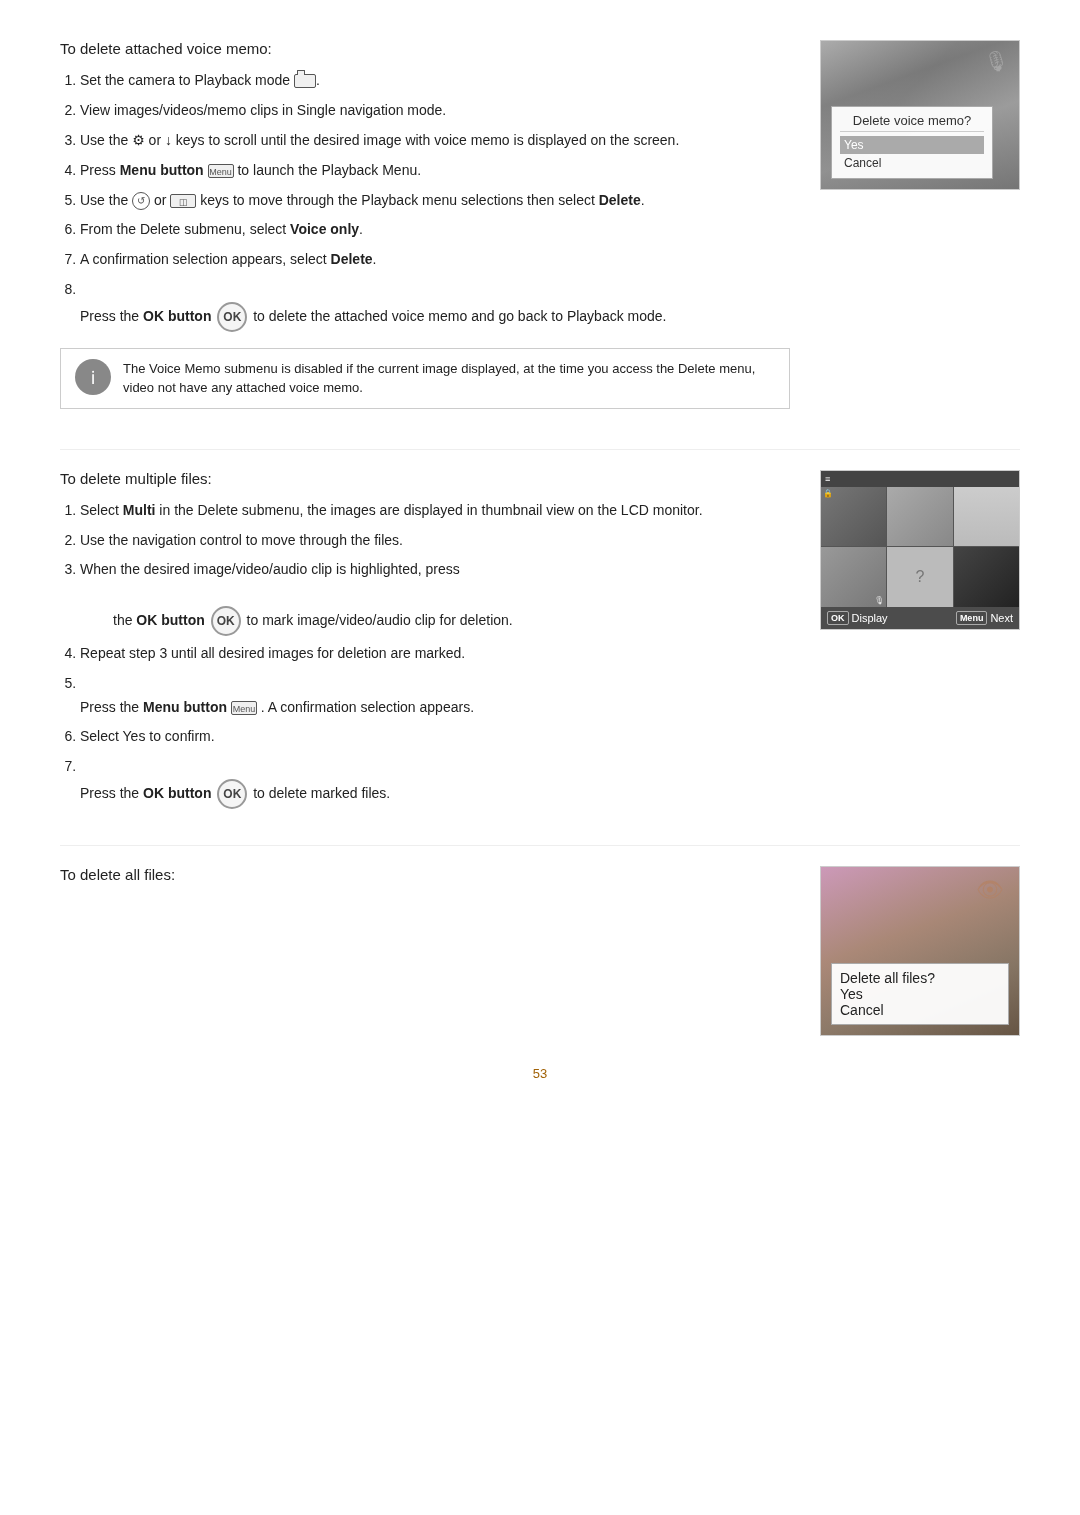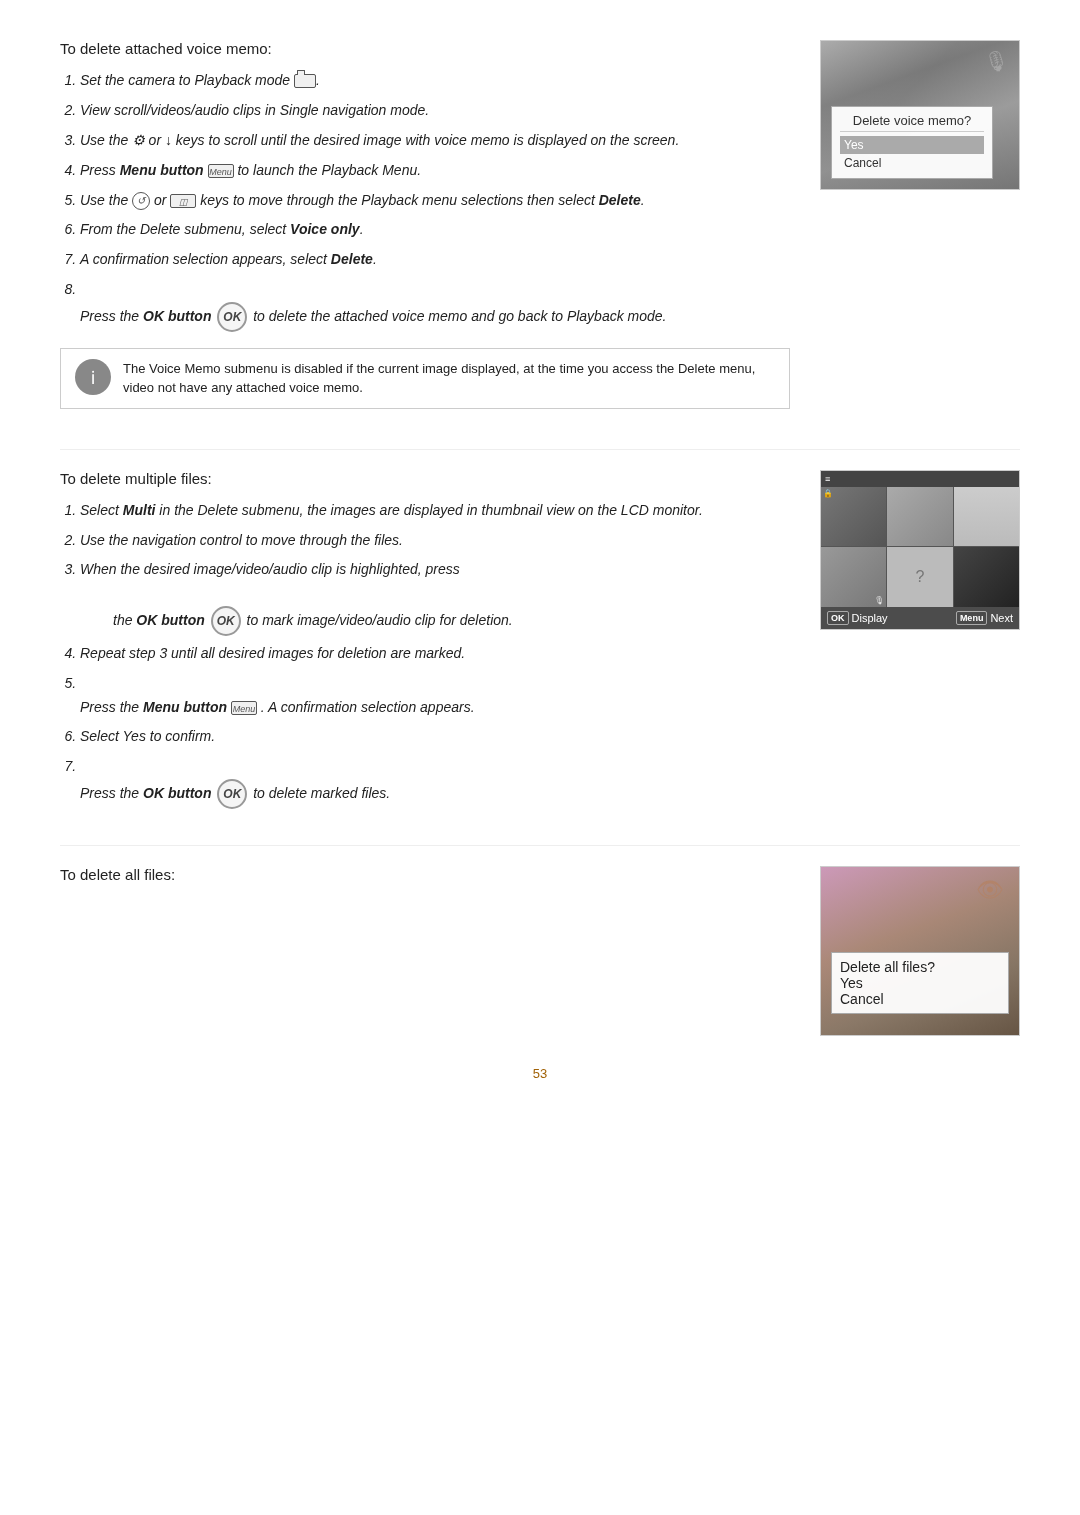--- a/index.html
+++ b/index.html
@@ -34,21 +34,20 @@
       flex-shrink: 0;
     }
 
     ol {
       margin-left: 20px;
       line-height: 1.7;
     }
 
     ol li {
       margin-bottom: 6px;
-      font-style: italic;
     }
 
     .note-box {
       display: flex;
       gap: 12px;
       border: 1px solid #ccc;
       padding: 10px 14px;
       margin-top: 16px;
       margin-bottom: 10px;
       align-items: flex-start;
@@ -165,21 +164,21 @@
       width: 200px;
       height: 170px;
       background: linear-gradient(135deg, #c9a, #a87, #876, #654);
       position: relative;
       border: 1px solid #ccc;
       overflow: hidden;
     }
 
     .img-delete-all .overlay-dialog {
       position: absolute;
-      bottom: 21px;
+      bottom: 10px;
       left: 10px;
       right: 10px;
       background: rgba(255,255,255,0.95);
       border: 1px solid #aaa;
       padding: 6px 8px;
     }
 
     .ok-button-inline {
       display: inline-flex;
       align-items: center;
@@ -278,21 +277,21 @@
 <body>
 
 <div>
   <div class="section">
     <div class="section-content">
       <div class="section-title">To delete attached voice memo:</div>
       <ol>
         <li>
           Set the camera to Playback mode <span class="camera-body-icon"></span>.
         </li>
-        <li>View scroll/videos/audio clips in Single navigation mode.</li>
+        <li>View images/videos/memo clips in Single navigation mode.</li>
         <li>
           Use the <span class="scroll-icon">⚙</span> or
           <span class="scroll-icon">↓</span>
           keys to scroll until the desired image with voice memo is displayed on the screen.
         </li>
         <li>
           Press <strong>Menu button</strong>
           <span class="menu-btn-icon">Menu</span>
           to launch the Playback Menu.
         </li>

